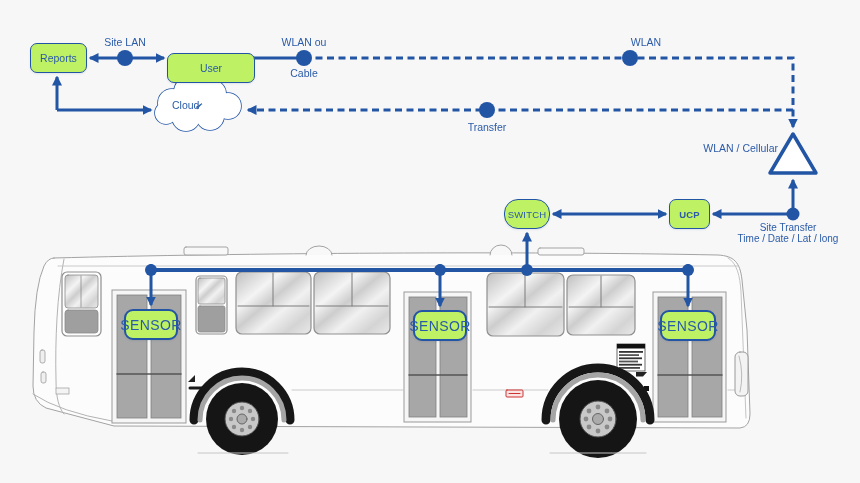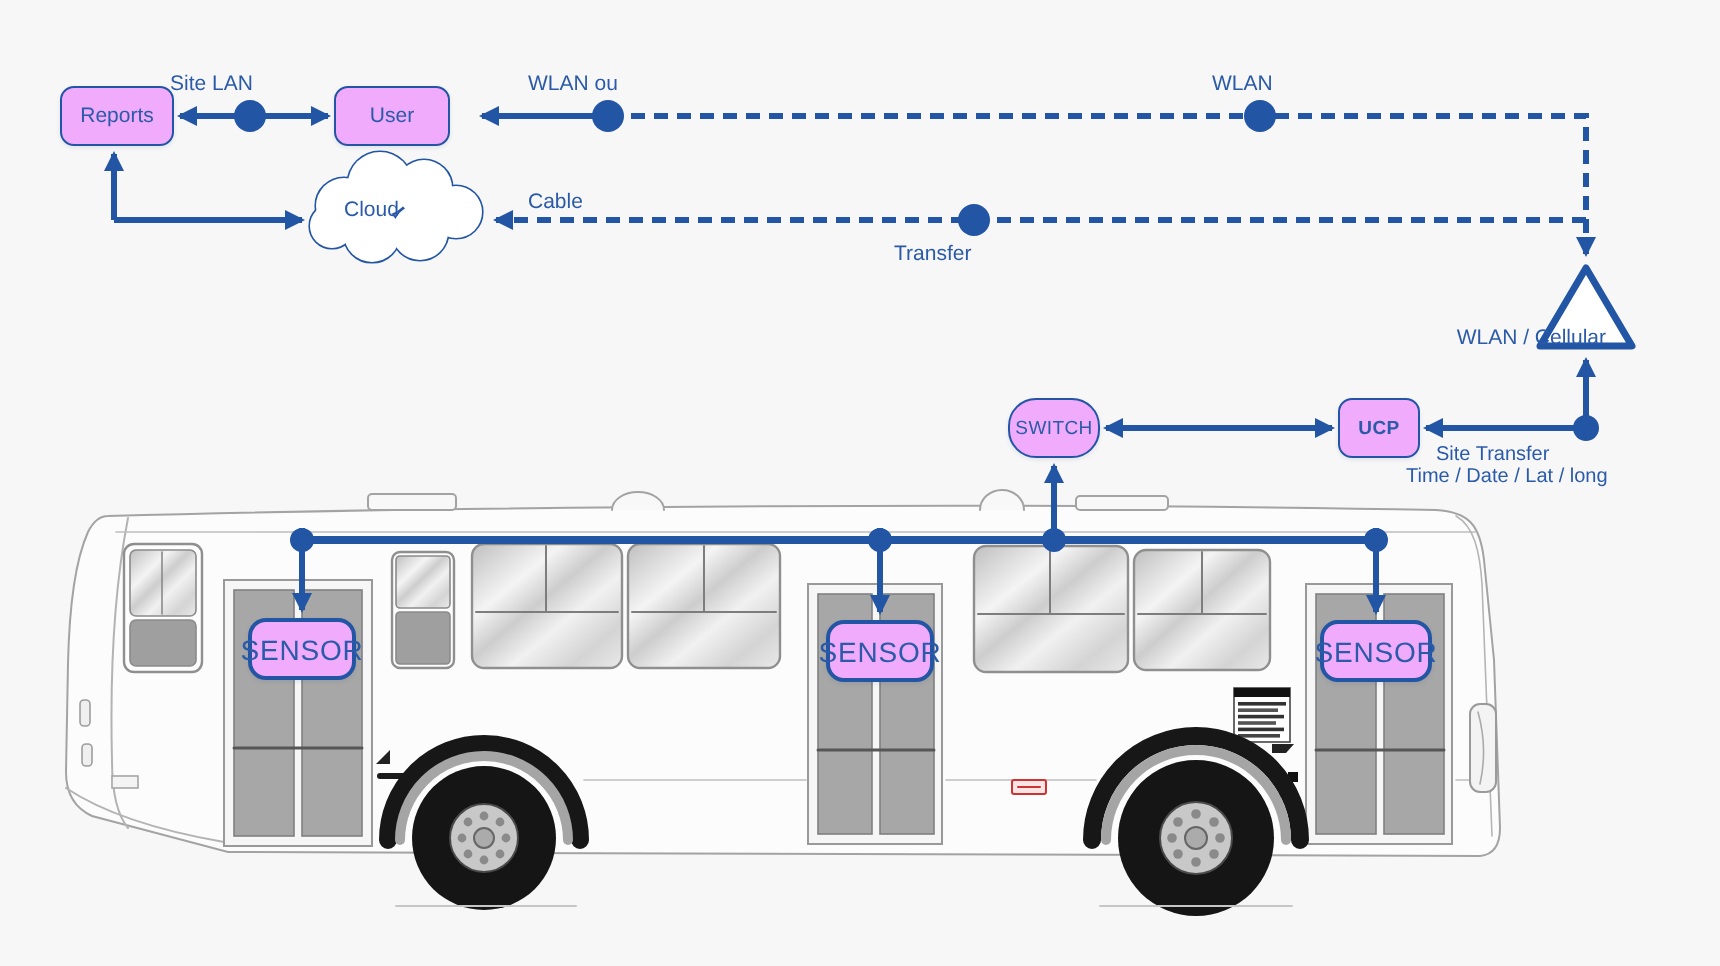--- a/index.html
+++ b/index.html
@@ -7,30 +7,30 @@
     --text-blue:#2b5ba8;
     --bg:#f7f7f8;
   }
   html,body{margin:0;padding:0;background:var(--bg);}
   .stage{
     position:relative;width:860px;height:483px;background:var(--bg);
     font-family:"Liberation Sans",sans-serif;overflow:hidden;
   }
   .stage svg{position:absolute;left:0;top:0;}
   .node{
-    position:absolute;background:#f0abfc;border:1.6px solid var(--accent);
+    position:absolute;background:#bef264;border:1.6px solid var(--accent);
     border-radius:7px;display:flex;align-items:center;justify-content:center;
     color:var(--text-blue);font-size:10.5px;box-shadow:0 1px 2px rgba(30,60,120,.10);
     box-sizing:border-box;
   }
   .sensor{border-width:2px;border-radius:9px;font-size:14px;letter-spacing:.4px;}
   .small-node{font-size:9.5px;letter-spacing:.2px;}
   .lbl{
     position:absolute;color:var(--text-blue);font-size:10.5px;line-height:1.15;
-    text-align:left;
+    text-align:center;
   }
   .lbl.right{text-align:right;}
   .lbl.tiny{font-size:10px;}
   .cloud-label{
     position:absolute;color:var(--text-blue);font-size:10.5px;text-align:left;
   }
 </style>
 </head>
 <body>
 
@@ -250,43 +250,43 @@
           <circle cx="228" cy="106" r="13"></circle>
         <circle cx="210" cy="116" r="14"></circle>
           <circle cx="186" cy="117" r="14"></circle>
         <circle cx="166" cy="113" r="11"></circle>
       </g>
     </g>
   </svg>
 
   <div class="node" style="left:30px;top:43px;width:57px;height:30px;">Reports</div>
 
-  <div class="node" style="left:167px;top:43px;width:58px;height:30px;">User</div>
+  <div class="node" style="left:167px;top:53px;width:88px;height:30px;">User</div>
 
   <div class="cloud-label" style="left:172px;top:99px;width:50px;">Cloud</div>
 
   <div class="node small-node" style="left:504px;top:199px;width:46px;height:30px;border-radius:14px;">SWITCH</div>
 
   <div class="node small-node" style="left:669px;top:199px;width:41px;height:30px;font-weight:bold;">UCP</div>
 
   <div class="node sensor" style="left:124px;top:309px;width:54px;height:31px;">SENSOR</div>
 
   <div class="node sensor" style="left:413px;top:310px;width:54px;height:31px;">SENSOR</div>
 
   <div class="node sensor" style="left:660px;top:310px;width:56px;height:31px;">SENSOR</div>
 
   <div class="lbl" style="left:85px;top:36px;width:80px;">Site LAN</div>
 
   <div class="lbl" style="left:264px;top:36px;width:80px;">WLAN ou</div>
 
-  <div class="lbl" style="left:264px;top:67px;width:80px;margin-top:28px;">Cable</div>
+  <div class="lbl" style="left:264px;top:67px;width:80px;">Cable</div>
 
   <div class="lbl" style="left:606px;top:36px;width:80px;">WLAN</div>
 
   <div class="lbl" style="left:447px;top:121px;width:80px;">Transfer</div>
 
-  <div class="lbl right" style="left:673px;top:142px;width:130px;margin-top:21px;">WLAN / Cellular</div>
+  <div class="lbl right" style="left:648px;top:142px;width:130px;">WLAN / Cellular</div>
 
   <div class="lbl tiny" style="left:718px;top:222px;width:140px;">Site Transfer</div>
 
   <div class="lbl tiny" style="left:703px;top:233px;width:170px;">Time / Date / Lat / long</div>
 
 </div>
 
 </body></html>

